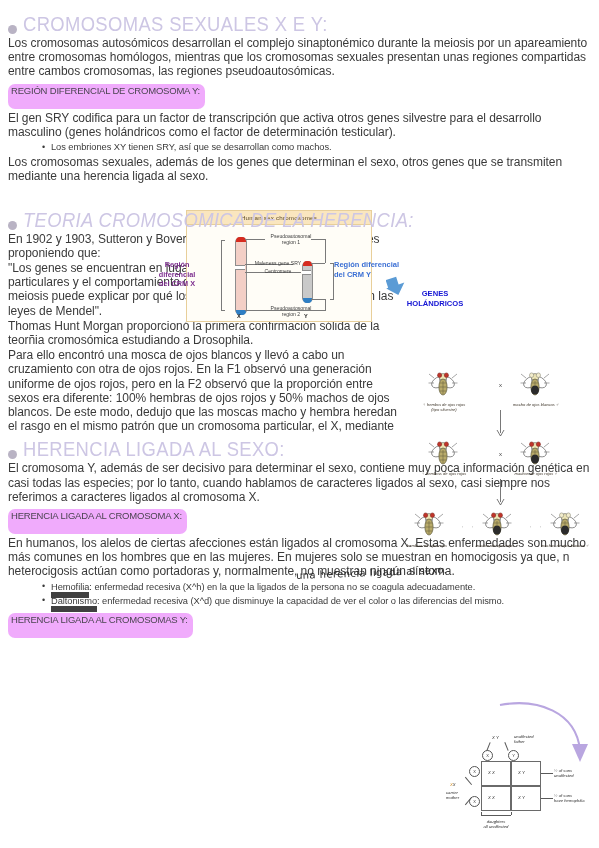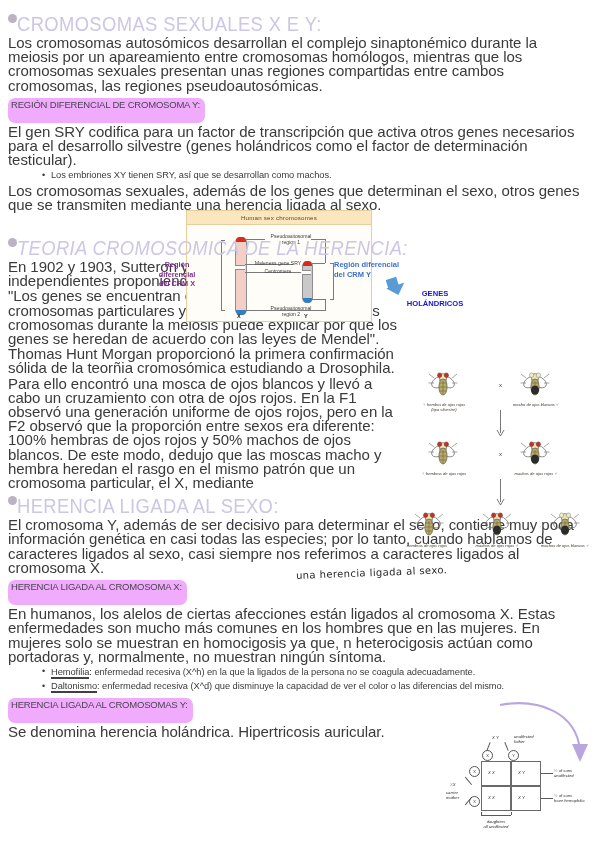--- a/index.html
+++ b/index.html
@@ -8,21 +8,21 @@
     background:#ffffff;
     font-family:"Liberation Sans", sans-serif;
     color:#2b2b2b;
     position:relative;
     overflow:hidden;
   }
   .page { position:relative; width:599px; height:848px; padding:0; box-sizing:border-box; }
 
   
   .h-main {
-    display:flex; align-items:flex-start; 
+    display:flex; align-items:flex-end; gap:6px;
     margin:14px 0 2px 8px;
   }
   .h-bullet {
     width:9px; height:9px; border-radius:50%;
     background:#b9b3c4; flex:0 0 auto;
   }
   .h-main .h-text {
     font-family:"Liberation Sans Narrow","Liberation Sans",sans-serif;
     font-size:20px; line-height:20px;
     letter-spacing:0.4px;
@@ -39,36 +39,36 @@
     padding:1px 5px 12px 3px;
     border-radius:7px;
     margin:2px 0 1px 8px;
     letter-spacing:-0.2px;
     white-space:nowrap;
   }
 
   
   p.body {
     margin:1px 8px 1px 8px;
-    font-size:15px;
+    font-size:12px;
     line-height:14.2px;
     color:#3a3a3a;
     letter-spacing:-0.05px;
     text-align:left;
   }
   p.body.narrow { width:395px; }
   ul.body-list { margin:1px 0 1px 0; padding:0 0 0 42px; list-style:none; }
   ul.body-list li {
     font-size:9.3px; line-height:14.2px; color:#3a3a3a;
     position:relative; padding-left:9px; letter-spacing:-0.05px;
   }
   ul.body-list li:before {
     content:"\2022"; position:absolute; left:0; top:-0.5px; font-size:9px; color:#3a3a3a;
   }
-  .ul-term { border-bottom:2px solid #404040; }
+  .ul-term { border-bottom:6px solid #404040; }
 
   
   .fig-chrom {
     position:absolute; left:186px; top:196px;
     width:186px; height:112px;
     border:1px solid #e8cf9a;
     background:#fffdf7;
     box-sizing:border-box;
   }
   .fig-chrom .cap {
@@ -150,21 +150,21 @@
   
   <div class="h-main">
     <span class="h-bullet"></span>
     <span class="h-text">CROMOSOMAS SEXUALES X E Y:</span>
   </div>
 
   <p class="body">Los cromosomas autosómicos desarrollan el complejo sinaptonémico durante la meiosis por un apareamiento entre cromosomas homólogos, mientras que los cromosomas sexuales presentan unas regiones compartidas entre cambos cromosomas, las regiones pseudoautosómicas.</p>
 
   <span class="h-sub">REGIÓN DIFERENCIAL DE CROMOSOMA Y:</span>
 
-  <p class="body">El gen SRY codifica para un factor de transcripción que activa otros genes necesarios para el desarrollo silvestre (genes holándricos como el factor de determinación testicular).</p>
+  <p class="body">El gen SRY codifica para un factor de transcripción que activa otros genes silvestre para el desarrollo masculino (genes holándricos como el factor de determinación testicular).</p>
 
   <ul class="body-list">
     <li>Los embriones XY tienen SRY, así que se desarrollan como machos.</li>
   </ul>
 
   <p class="body">Los cromosomas sexuales, además de los genes que determinan el sexo, otros genes que se transmiten mediante una herencia ligada al sexo.</p>
 
   
   <div class="fig-chrom">
     <div class="cap">Human sex chromosomes</div>
@@ -389,21 +389,20 @@
 
   <p class="body">En humanos, los alelos de ciertas afecciones están ligados al cromosoma X. Estas enfermedades son mucho más comunes en los hombres que en las mujeres. En mujeres solo se muestran en homocigosis ya que, n heterocigosis actúan como portadoras y, normalmente, no muestran ningún síntoma.</p>
 
   <ul class="body-list">
     <li><span class="ul-term">Hemofilia</span><span>: enfermedad recesiva (X^h) en la que la ligados de la persona no se coagula adecuadamente.</span></li>
     <li><span class="ul-term">Daltonismo</span><span>: enfermedad recesiva (X^d) que disminuye la capacidad de ver el color o las diferencias del mismo.</span></li>
   </ul>
 
   <span class="h-sub">HERENCIA LIGADA AL CROMOSOMAS Y:</span>
 
-  <p class="body">Se denomina herencia holándrica. Hipertricosis auricular.</p>
 
   
   <svg class="curve-arrow" viewBox="0 0 100 72">
     <path d="M2 3 C40 -4, 78 10, 82 48" stroke="#b9a6e0" stroke-width="2.1" fill="none"></path>
     <path d="M74 42 L82 60 L90 42 Z" fill="#b9a6e0"></path>
   </svg>
 
   
   <div class="fig-punnett">
     <div class="pn-txt hw" style="left:40px; top:1px;">X Y</div>

